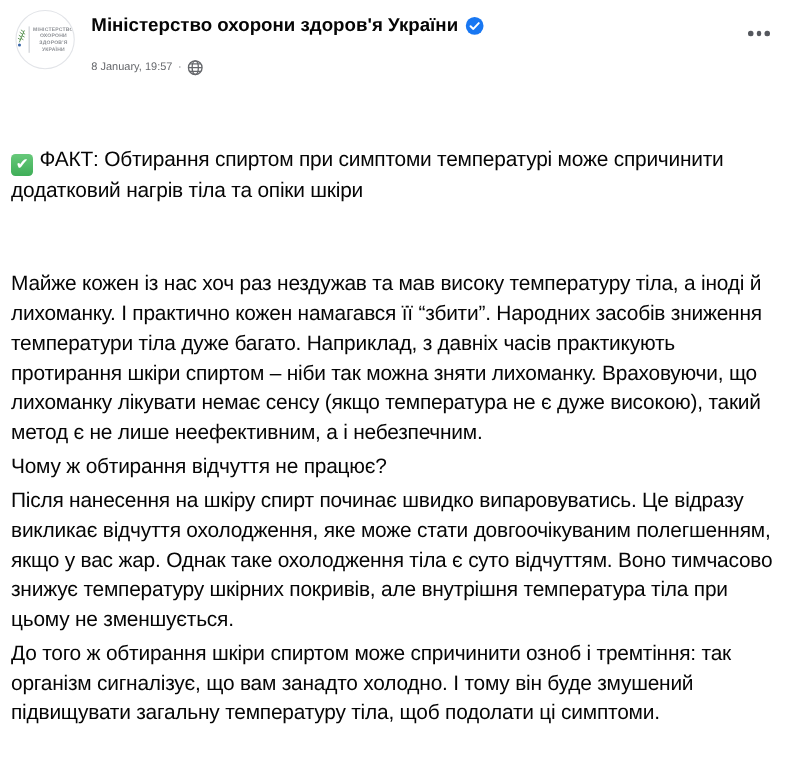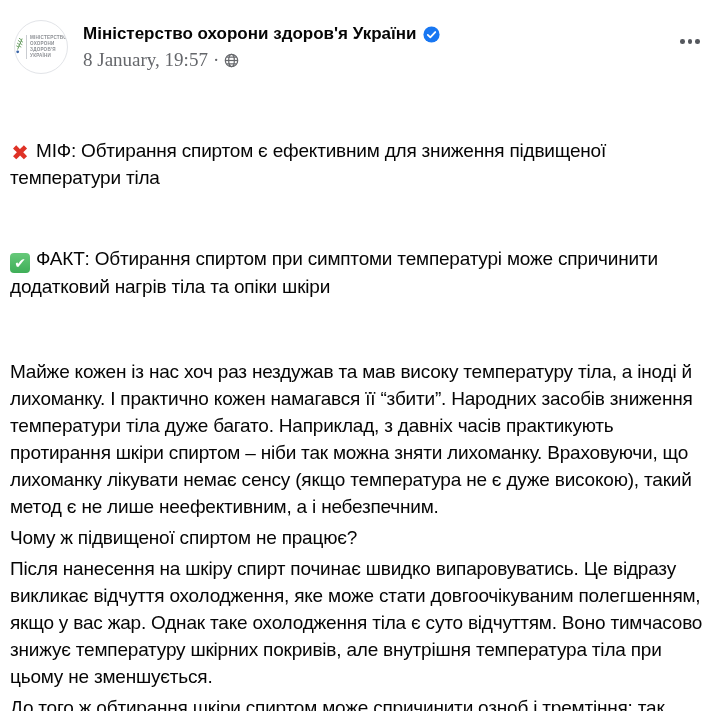--- a/index.html
+++ b/index.html
@@ -4,42 +4,42 @@
 <style>
   html,body{margin:0;padding:0;}
   body{
     width:722px;height:711px;background:#ffffff;overflow:hidden;
     font-family:"Liberation Sans","DejaVu Sans",sans-serif;
     -webkit-font-smoothing:antialiased;
   }
   .post{width:722px;height:711px;background:#fff;}
 
   
-  .header{display:flex;align-items:flex-start;padding:20px 16px 0 14px;}
+  .header{display:flex;align-items:flex-start;padding:9px 16px 0 14px;text-align:center;}
   .avatar{
     width:54px;height:54px;border-radius:50%;background:#fff;
     border:1px solid #e2e4e8;box-sizing:border-box;flex:0 0 auto;
     display:flex;align-items:center;justify-content:center;gap:3px;
     cursor:pointer;overflow:hidden;
   }
   .avatar-text{
     font-size:4.6px;line-height:5.8px;color:#8d9095;font-weight:700;
     white-space:pre;letter-spacing:.2px;
     border-left:1px solid #c9ccd1;padding-left:3px;
   }
   .header-text{margin-left:15px;padding-top:3px;min-width:0;}
   .title-row{display:flex;align-items:center;gap:6px;}
   .page-name{
     font-size:17px;font-weight:700;color:#050505;line-height:22px;
     cursor:pointer;white-space:nowrap;
   }
   .badge{width:17px;height:17px;flex:0 0 auto;display:block;}
   .sub-row{
-    display:flex;align-items:center;gap:5px;margin-top:4px;
-    font-size:19px;color:#65676b;cursor:pointer;font-family:Liberation Serif, serif;
+    display:flex;align-items:center;gap:5px;margin-top:20px;
+    font-size:10px;color:#65676b;cursor:pointer;
   }
   .menu{
     margin-left:auto;margin-top:15px;padding:4px 6px;border-radius:6px;
     display:flex;gap:3px;cursor:pointer;
   }
   .menu i{width:4.6px;height:4.6px;border-radius:50%;background:#55585e;display:block;}
 
   
   .post-body{padding:9px 14px 0 10px;}
   .post-body p{
@@ -115,33 +115,31 @@
     <div class="menu">
       <i></i>
         <i></i>
         <i></i>
     </div>
   </div>
 
   <div class="post-body">
 
     <p class="mythfact">
-      <span class="statement" style="display: block;"><span class="emoji emoji-x">✖</span><span>МІФ: Обтирання спиртом є ефективним для зниження підвищеної
-температури тіла</span></span>
       <span class="statement" style="display: block;"><span class="emoji emoji-check">✔</span><span>ФАКТ: Обтирання спиртом при симптоми температурі може спричинити
 додатковий нагрів тіла та опіки шкіри</span></span>
     </p>
 
     <p>Майже кожен із нас хоч раз нездужав та мав високу температуру тіла, а іноді й
 лихоманку. І практично кожен намагався її “збити”. Народних засобів зниження
 температури тіла дуже багато. Наприклад, з давніх часів практикують
 протирання шкіри спиртом – ніби так можна зняти лихоманку. Враховуючи, що
 лихоманку лікувати немає сенсу (якщо температура не є дуже високою), такий
 метод є не лише неефективним, а і небезпечним.</p>
-    <p>Чому ж підвищеної спиртом не працює?</p>
+    <p>Чому ж обтирання відчуття не працює?</p>
     <p>Після нанесення на шкіру спирт починає швидко випаровуватись. Це відразу
 викликає відчуття охолодження, яке може стати довгоочікуваним полегшенням,
 якщо у вас жар. Однак таке охолодження тіла є суто відчуттям. Воно тимчасово
 знижує температуру шкірних покривів, але внутрішня температура тіла при
 цьому не зменшується.</p>
     <p>До того ж обтирання шкіри спиртом може спричинити озноб і тремтіння: так
 організм сигналізує, що вам занадто холодно. І тому він буде змушений
 підвищувати загальну температуру тіла, щоб подолати ці симптоми.</p>
 
   </div>

